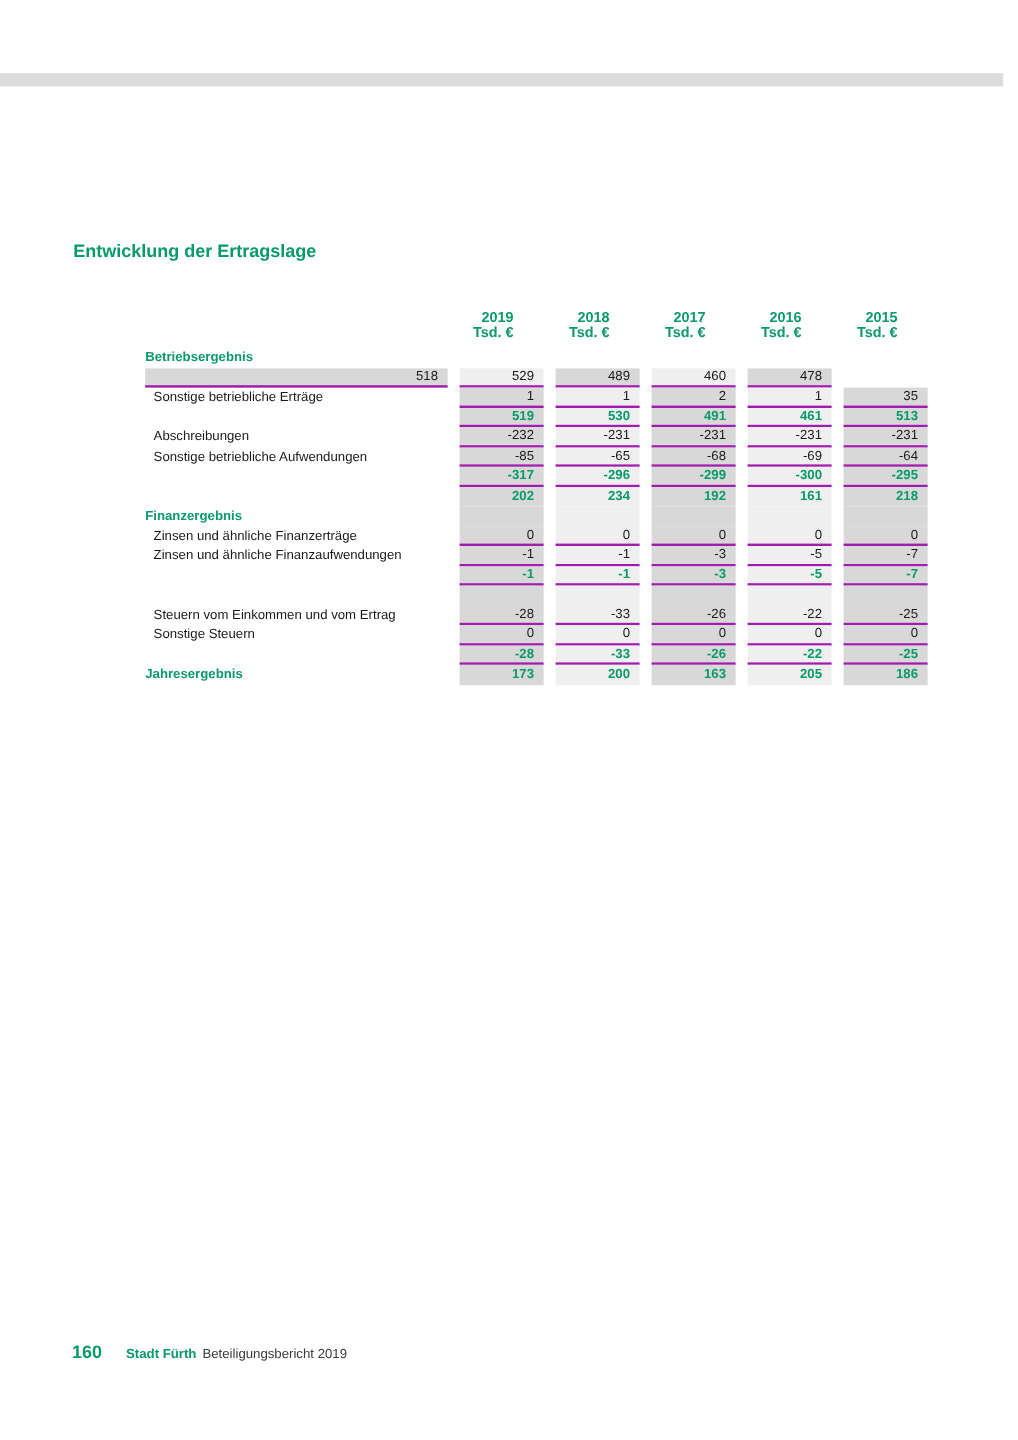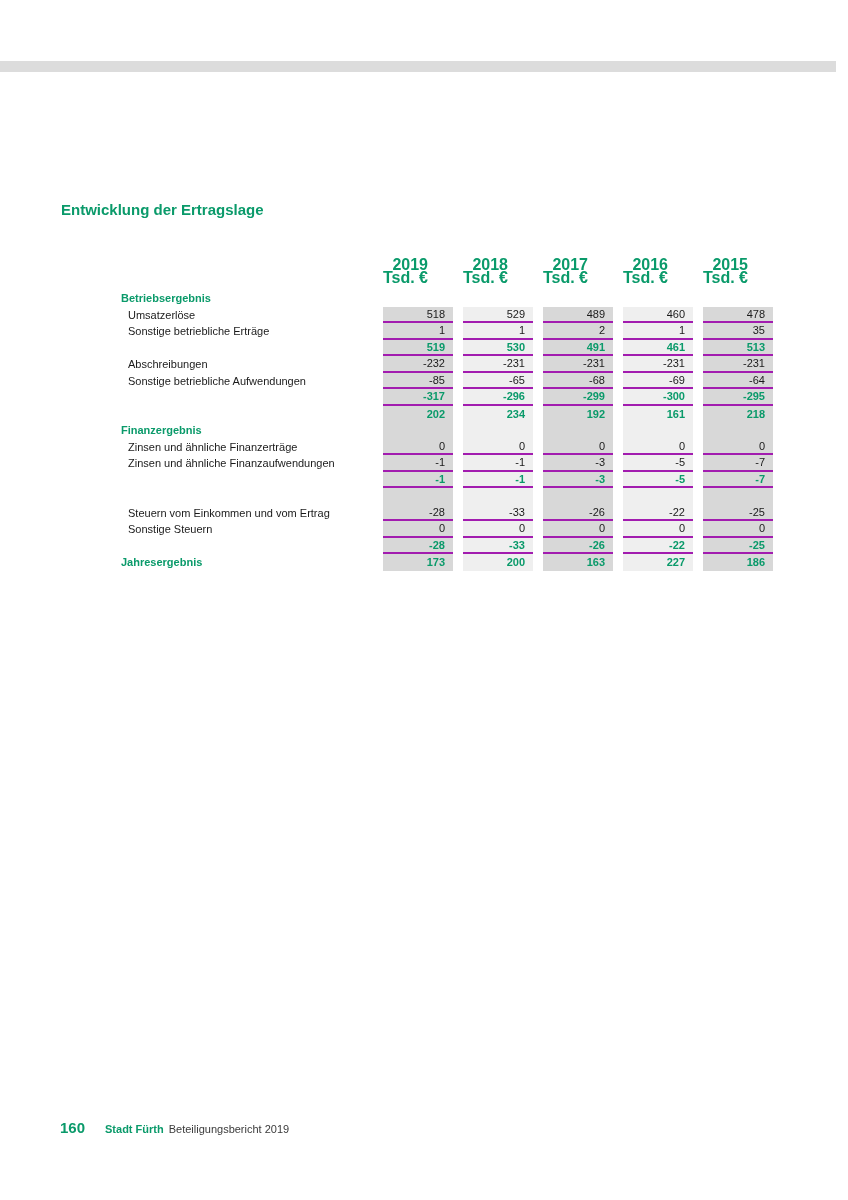--- a/index.html
+++ b/index.html
@@ -25,21 +25,21 @@
   }
   .table-wrap { position:absolute; left:105px; top:258px; }
   .grid-row {
     display:grid;
     grid-template-columns:252px repeat(5,70px);
     column-gap:10px;
   }
   .header-row { height:32px; }
   .hcell {
     text-align:right; padding-right:9px;
-    font-size:16px; font-weight:bold; color:#0a9a6a;
+    font-size:12px; font-weight:bold; color:#0a9a6a;
     line-height:13px;
   }
   .row { height:16.5px;padding-left:16px; }
   .lbl {
     font-size:11px; line-height:16.5px;
     white-space:nowrap; overflow:hidden;
   }
   .lbl.item { padding-left:7px; color:#1a1a1a; }
   .lbl.section { color:#0a9a6a; font-weight:bold; }
   .cell {
@@ -105,21 +105,20 @@
 
     <div class="grid-row row">
           <div class="lbl section">Betriebsergebnis</div>
           <div class="cell"></div>
           <div class="cell"></div>
           <div class="cell"></div>
           <div class="cell"></div>
           <div class="cell"></div>
         </div>
         <div class="grid-row row">
-          <div class="lbl item">Umsatzerlöse</div>
           <div class="cell strip-dark ul">518</div>
           <div class="cell strip-light ul">529</div>
           <div class="cell strip-dark ul">489</div>
           <div class="cell strip-light ul">460</div>
           <div class="cell strip-dark ul">478</div>
         </div>
         <div class="grid-row row">
           <div class="lbl item">Sonstige betriebliche Erträge</div>
           <div class="cell strip-dark ul">1</div>
           <div class="cell strip-light ul">1</div>
@@ -229,21 +228,21 @@
           <div class="cell strip-light ul green">-33</div>
           <div class="cell strip-dark ul green">-26</div>
           <div class="cell strip-light ul green">-22</div>
           <div class="cell strip-dark ul green">-25</div>
         </div>
         <div class="grid-row row">
           <div class="lbl section">Jahresergebnis</div>
           <div class="cell strip-dark green">173</div>
           <div class="cell strip-light green">200</div>
           <div class="cell strip-dark green">163</div>
-          <div class="cell strip-light green">227</div>
+          <div class="cell strip-light green">205</div>
           <div class="cell strip-dark green">186</div>
         </div>
       </div>
   </div>
 
   <div class="footer">
     <span class="pagenum">160</span>
     <span class="brand">Stadt Fürth</span>
     <span class="report">Beteiligungsbericht 2019</span>
   </div>

